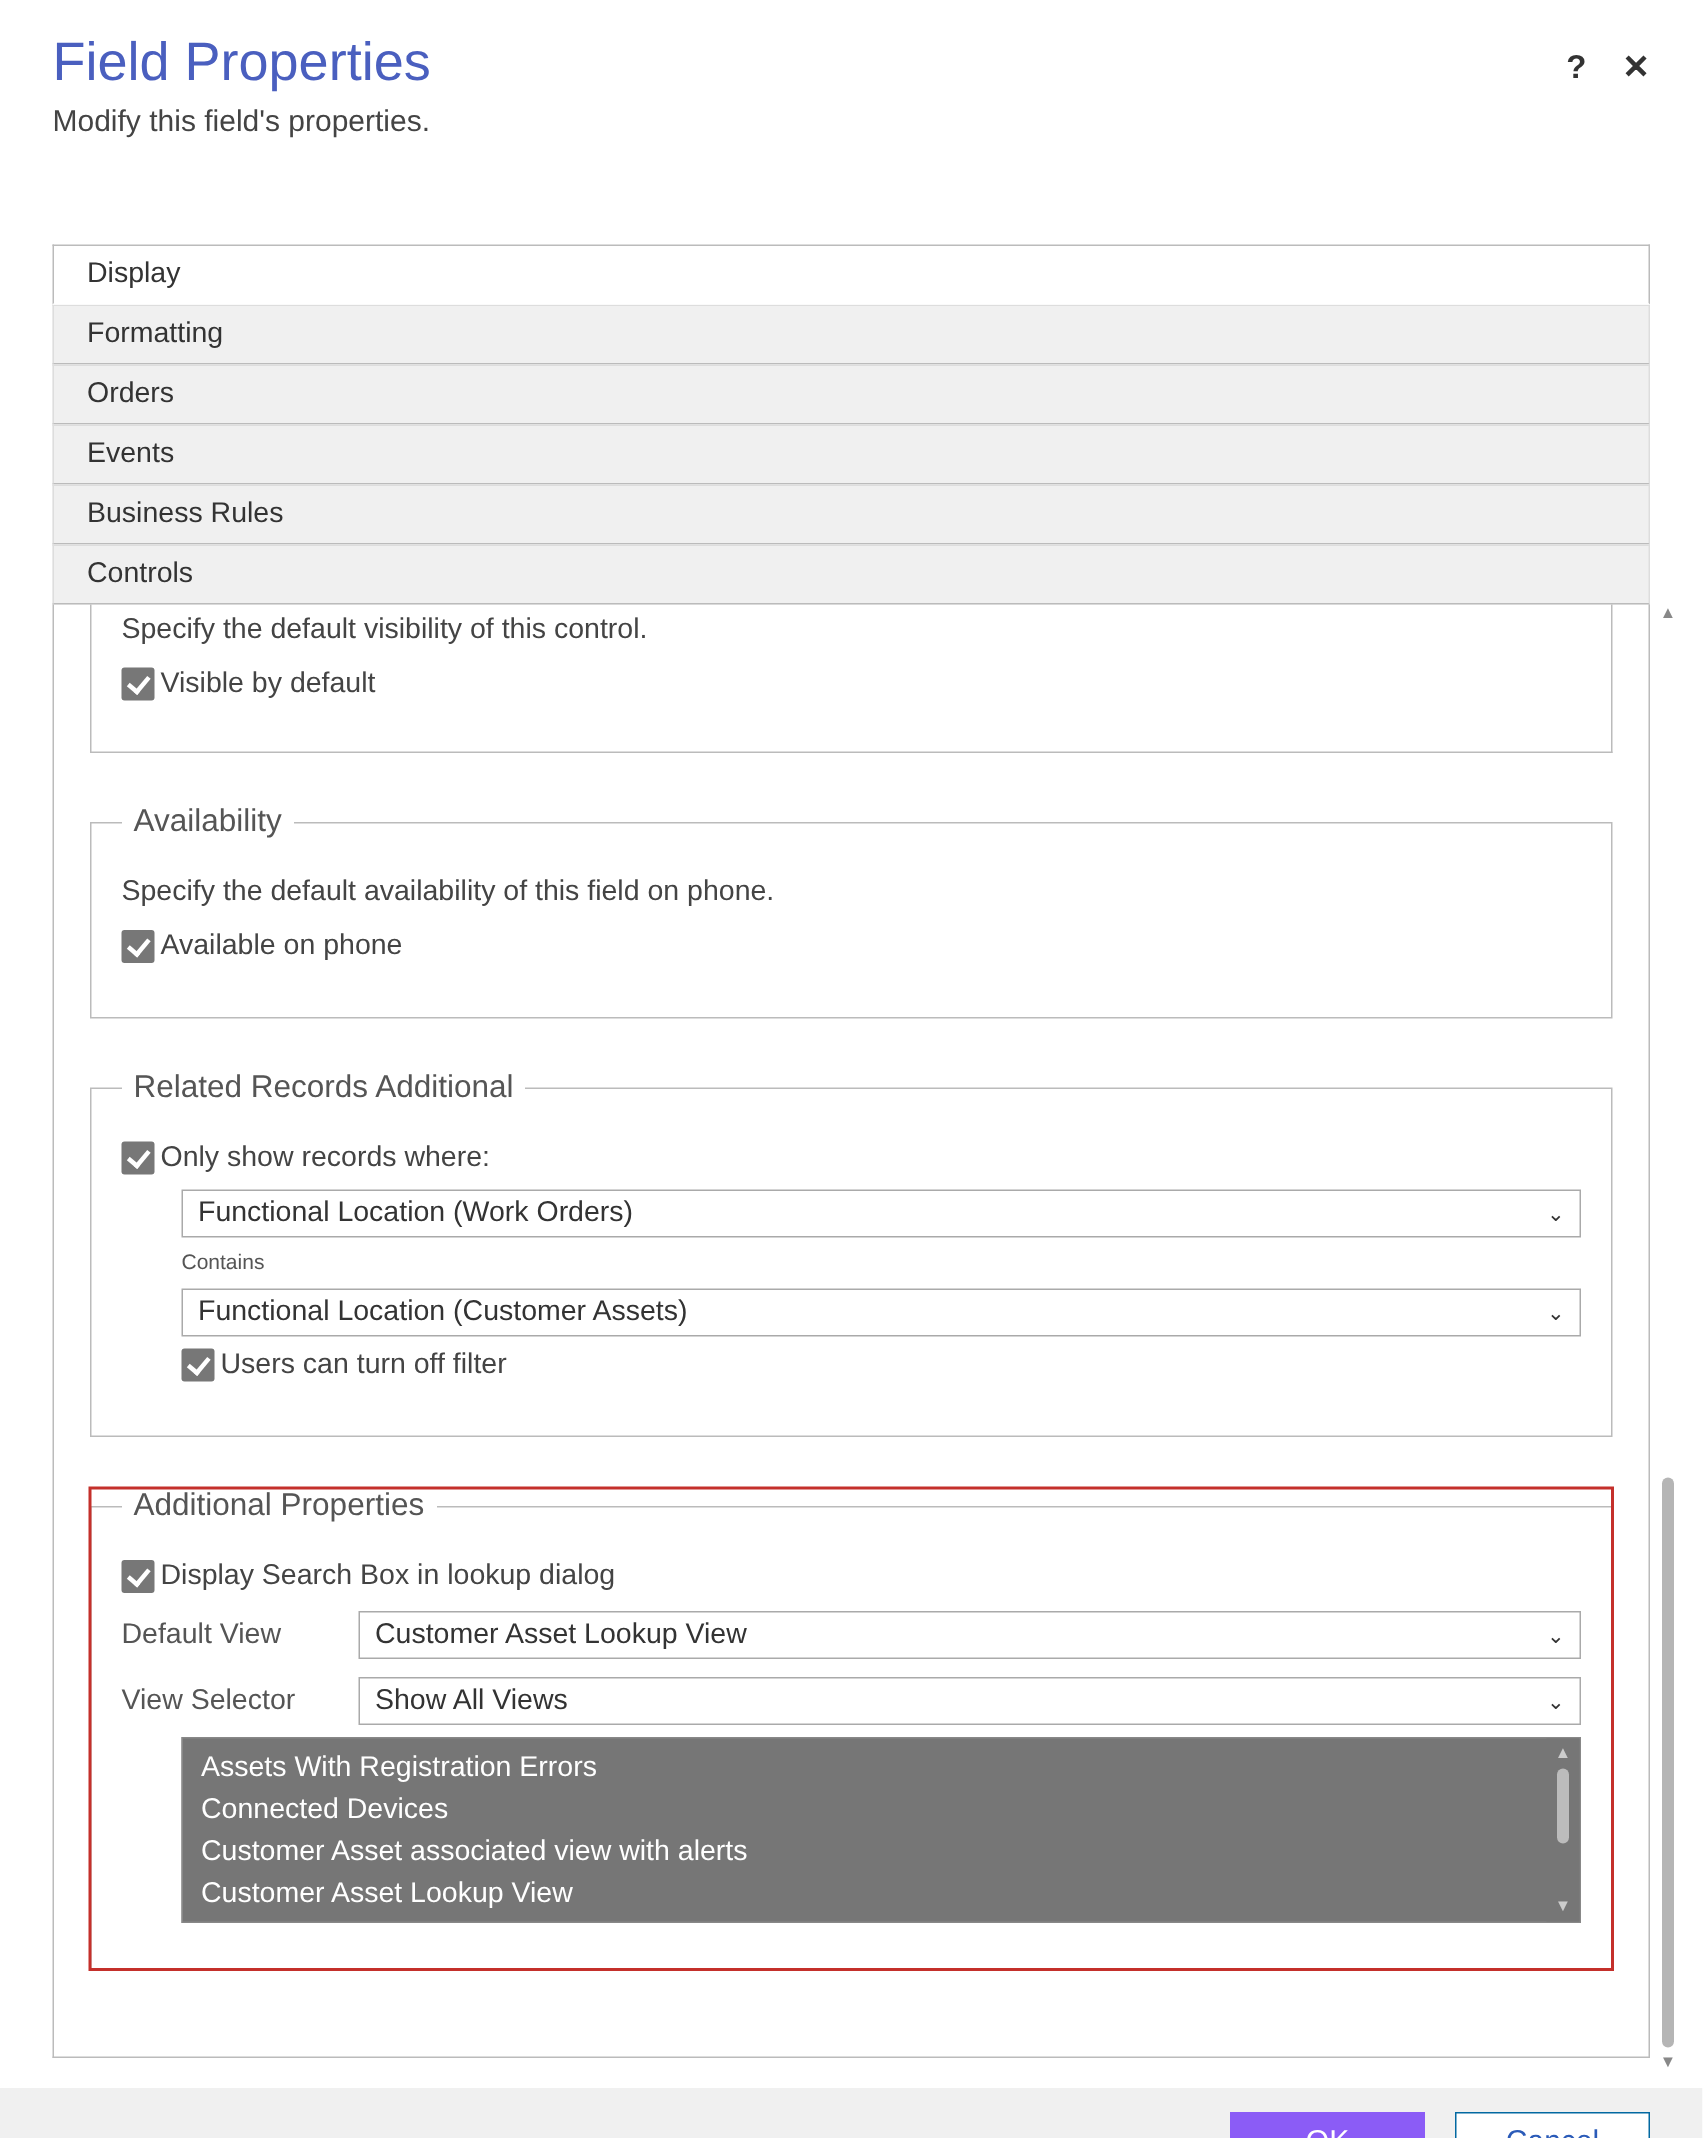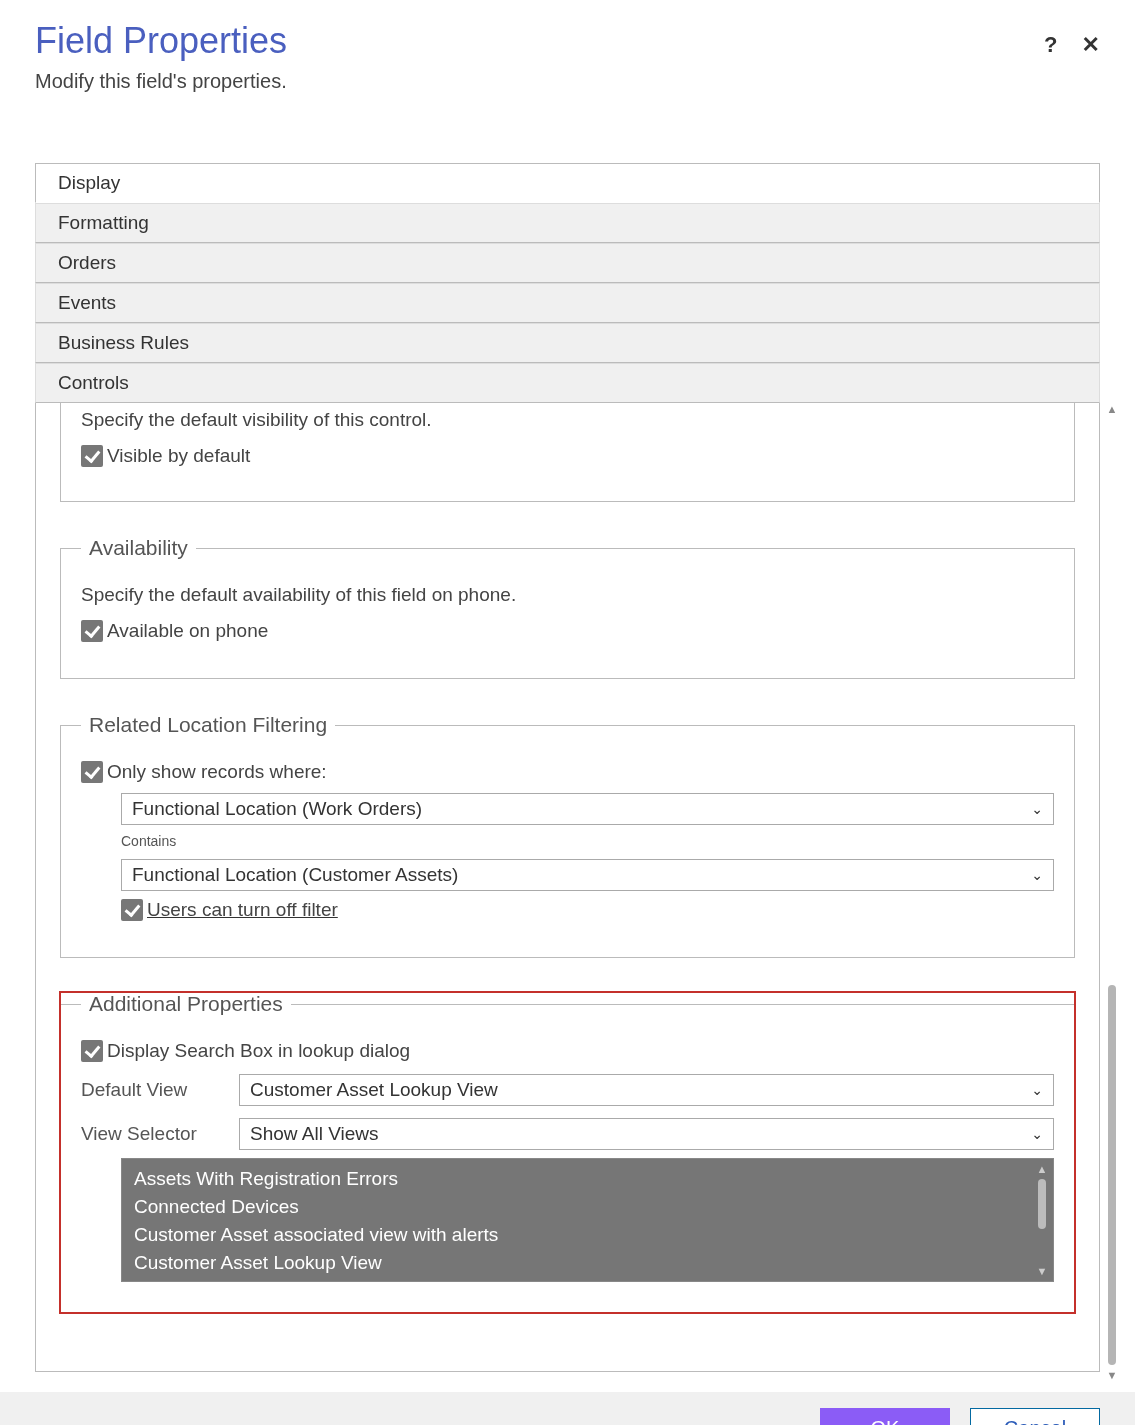--- a/index.html
+++ b/index.html
@@ -168,21 +168,20 @@
     cursor: pointer;
   }
   .chevron { font-size: 14px; color: #333; }
   .contains-label {
     margin: 8px 0 8px 40px;
     color: #555;
     font-size: 14px;
   }
   .indent-check {
     margin-left: 40px;
-    text-decoration: underline;
   }
   .form-row {
     display: flex;
     align-items: center;
     margin-top: 12px;
   }
   .form-label {
     width: 158px;
     font-size: 19px;
     color: #555;
@@ -293,21 +292,21 @@
       <fieldset class="group">
         <legend>Availability</legend>
         <div class="desc">Specify the default availability of this field on phone.</div>
         <div class="check-row">
           <span class="chk"></span>
           <span class="chk-label">Available on phone</span>
         </div>
       </fieldset>
 
       <fieldset class="group">
-        <legend>Related Location Filtering</legend>
+        <legend>Related Records Additional</legend>
         <div class="check-row">
           <span class="chk"></span>
           <span class="chk-label">Only show records where:</span>
         </div>
         <div class="select-row">
           <div class="select">
             <span>Functional Location (Work Orders)</span>
             <span class="chevron">⌄</span>
           </div>
         </div>

